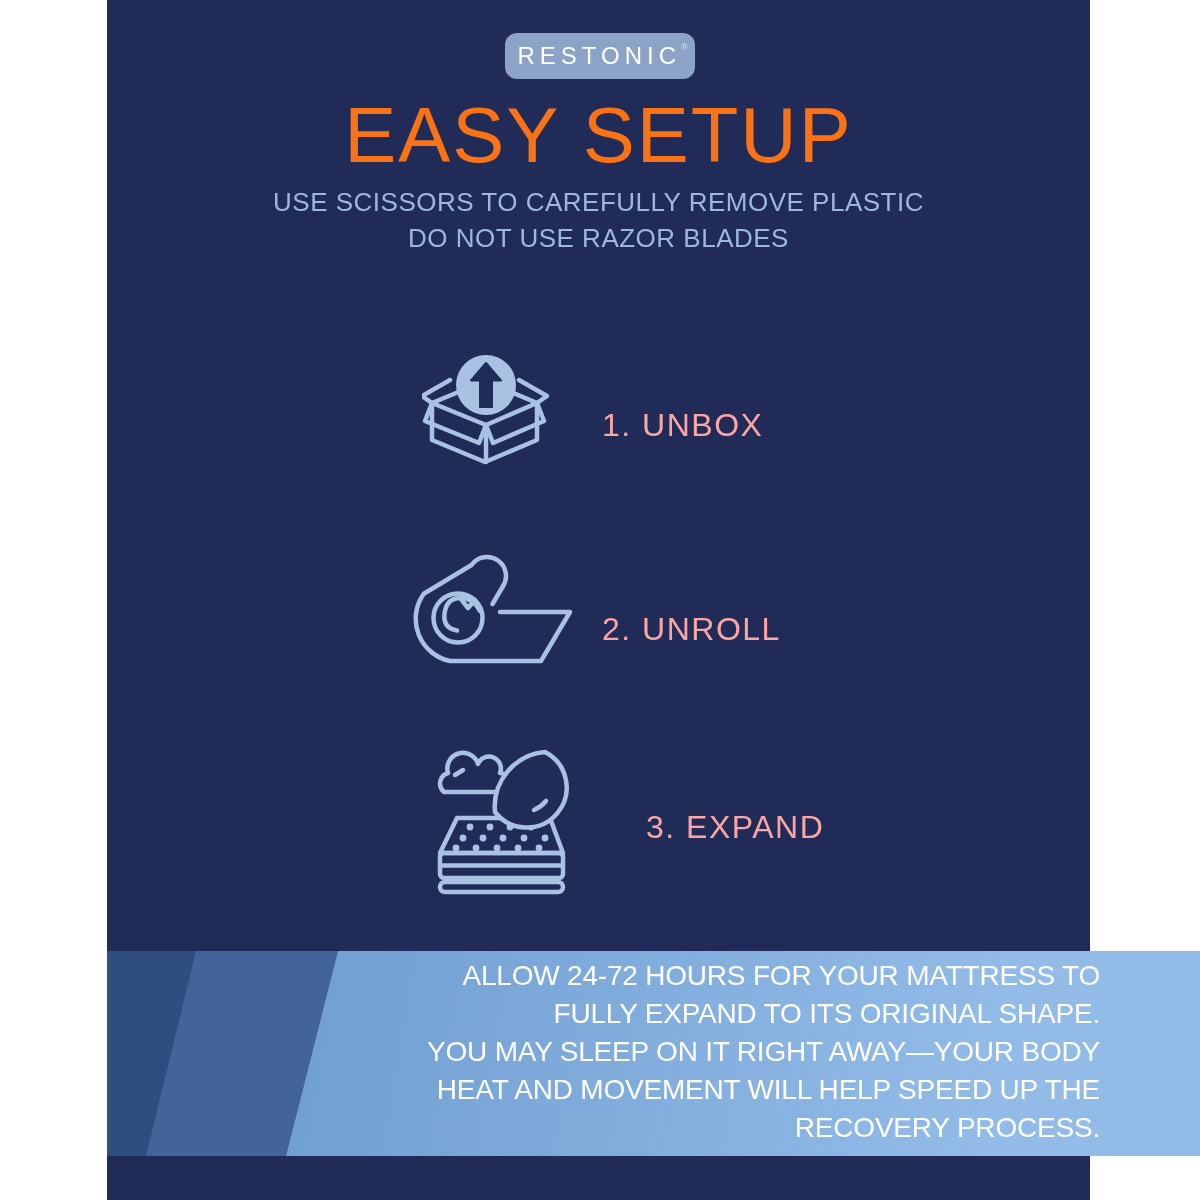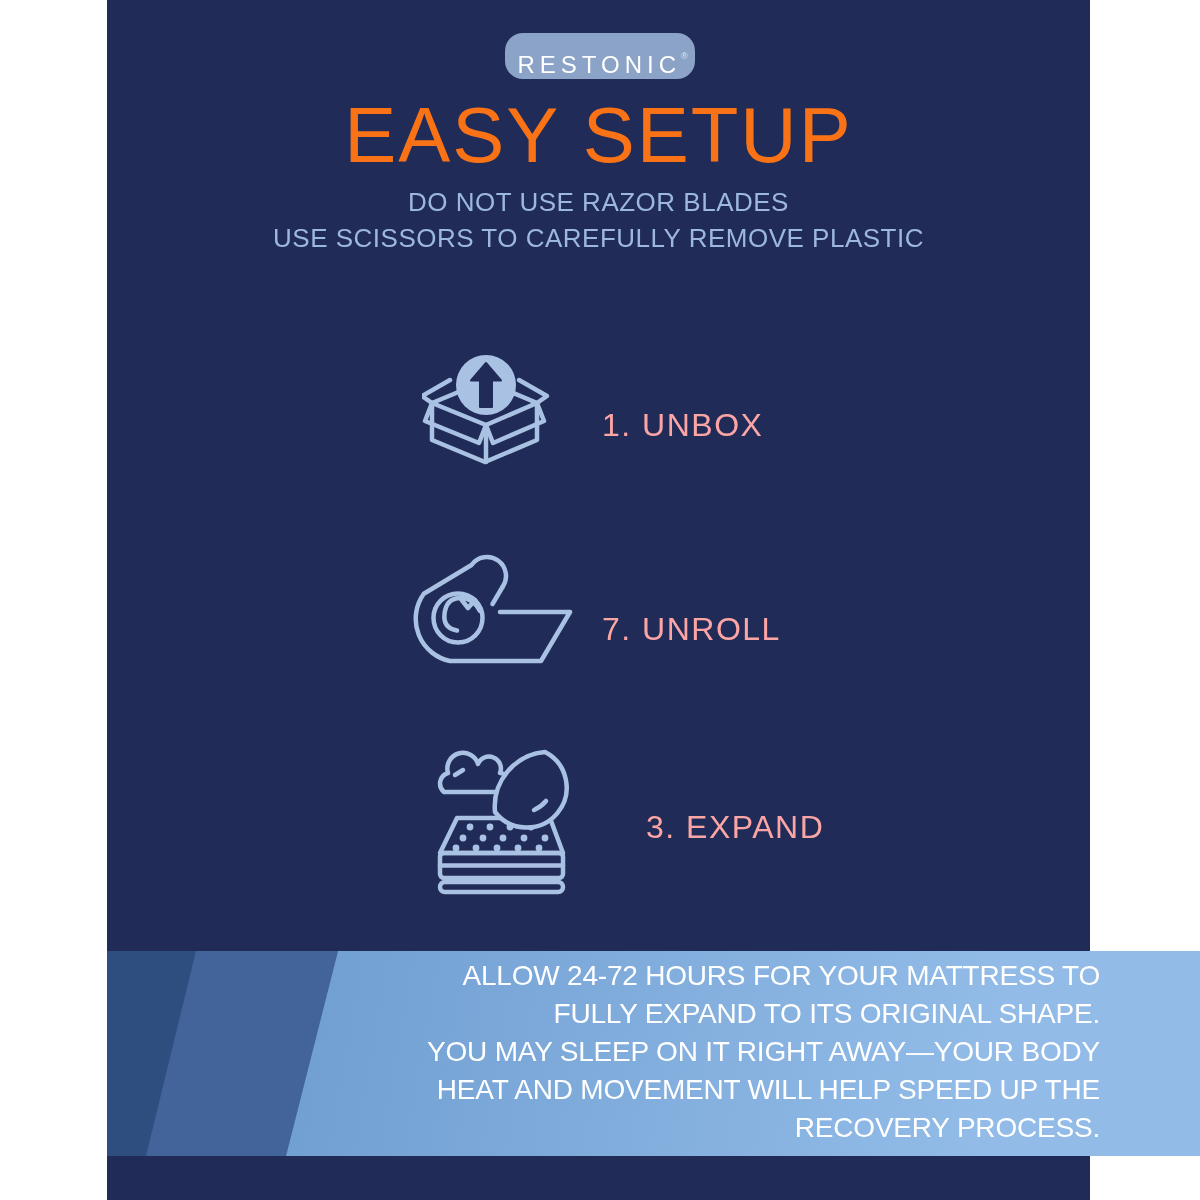--- a/index.html
+++ b/index.html
@@ -2,21 +2,21 @@
 <html><head>
 <meta charset="utf-8">
 <style>
   html,body{margin:0;padding:0;background:#ffffff;}
   .page{position:relative;width:1200px;height:1200px;background:#ffffff;overflow:hidden;
         font-family:"Liberation Sans",sans-serif;}
   .card{position:absolute;left:107px;top:0;width:983px;height:1200px;background:#202b57;}
 
   
   .badge{position:absolute;left:398px;top:33px;width:190px;height:46px;background:#8aa3c6;
-         border-radius:18px;display:flex;align-items:flex-end;justify-content:center;}
+         border-radius:12px;display:flex;align-items:center;justify-content:center;}
   .badge-text{color:#ffffff;font-size:24px;letter-spacing:5px;font-weight:300;
               padding-left:5px;}
   .badge-reg{color:#dfe8f4;font-size:9px;vertical-align:14px;letter-spacing:0;}
 
   
   .title{position:absolute;left:0;top:92px;width:100%;text-align:center;color:#f97316;
          font-size:78px;line-height:86px;font-weight:300;letter-spacing:2px;white-space:nowrap;}
   .subtitle{position:absolute;left:0;top:184px;width:100%;text-align:center;color:#9cb8dd;
             font-size:26px;line-height:36px;letter-spacing:.5px;font-weight:400;}
 
@@ -49,22 +49,22 @@
 <div class="page">
   <div class="card">
 
     <div class="badge">
       <span class="badge-text"><span>RESTONIC</span><span class="badge-reg">®</span></span>
     </div>
 
     <div class="title">EASY SETUP</div>
 
     <div class="subtitle">
+      <div>USE SCISSORS TO CAREFULLY REMOVE PLASTIC</div>
       <div>DO NOT USE RAZOR BLADES</div>
-      <div>USE SCISSORS TO CAREFULLY REMOVE PLASTIC</div>
     </div>
 
     <svg class="step-icon icon-unbox" width="130" height="130" viewBox="0 0 130 130">
       <g class="ln">
         <path d="M10 51 L0 44 L28 28"></path>
         <path d="M115 51 L125 44 L97 28"></path>
         <path d="M10 51 L63 29 L115 51"></path>
       </g>
       <circle class="fill-accent" cx="64" cy="33" r="30"></circle>
       <path class="fill-navy" d="M64 11 L49 28.5 L58 28.5 L58 55 L70 55 L70 28.5 L79 28.5 Z" stroke="#202b57" stroke-width="2" stroke-linejoin="round"></path>
@@ -80,21 +80,21 @@
 
     <svg class="step-icon icon-unroll" width="160" height="115" viewBox="0 0 160 115">
       <g class="ln">
         <path d="M89.5 33 A19 19 0 0 0 58.5 11 L10.8 39.8 A43 43 0 0 0 37 107 L128 107 L157 58 L87 58"></path>
         <path d="M89.5 33 L79.5 50"></path>
         <circle cx="45" cy="64" r="24.5"></circle>
         <path d="M67 57 Q60 43 46 44 Q33 45 31.5 60 Q30 74 44 76.5"></path>
         <path d="M48 45 L55 54 L62 46"></path>
       </g>
     </svg>
-    <div class="step-label label-2">7. UNROLL</div>
+    <div class="step-label label-2">2. UNROLL</div>
 
     <svg class="step-icon icon-expand" width="160" height="152" viewBox="0 0 160 152">
       <g class="ln">
         <path d="M42 74 L135 74 L148 109 L25 109 Z"></path>
         <rect x="25" y="109" width="123" height="25" rx="4"></rect>
         <path d="M25 121.5 L148 121.5"></path>
         <rect x="25" y="138" width="123" height="10" rx="5"></rect>
       </g>
       <g class="fill-accent">
         <circle cx="55" cy="83" r="3.4"></circle>

